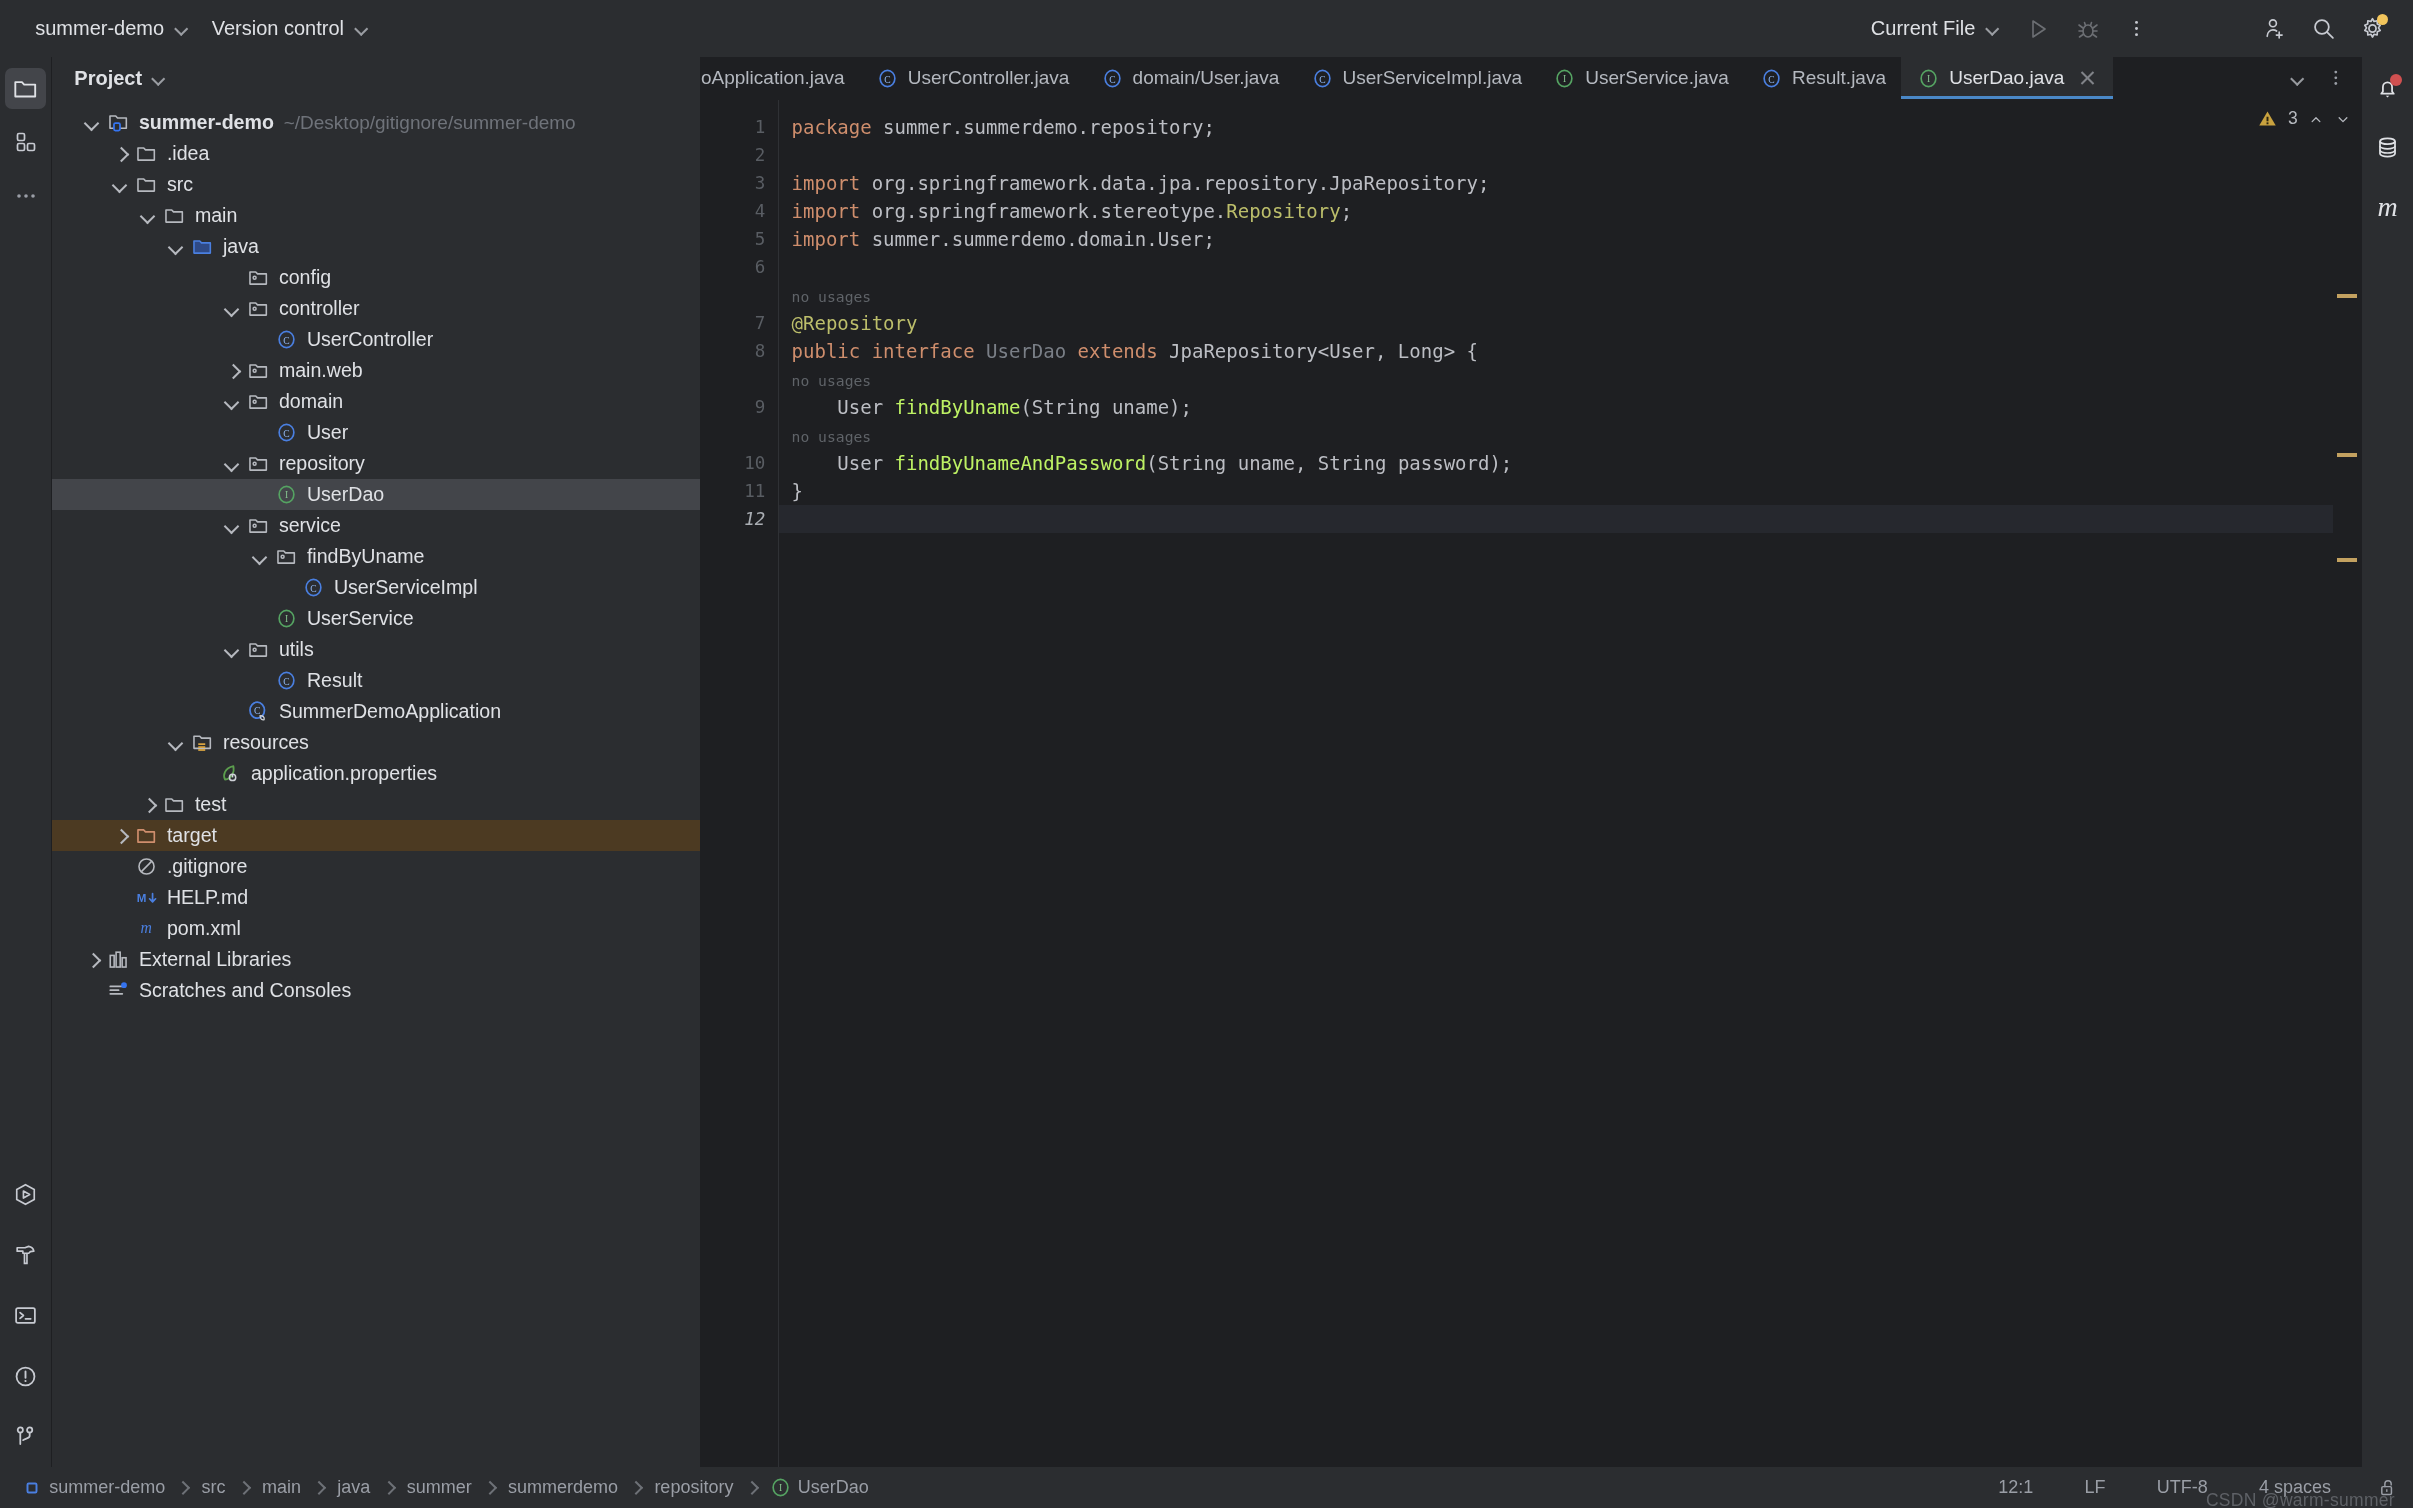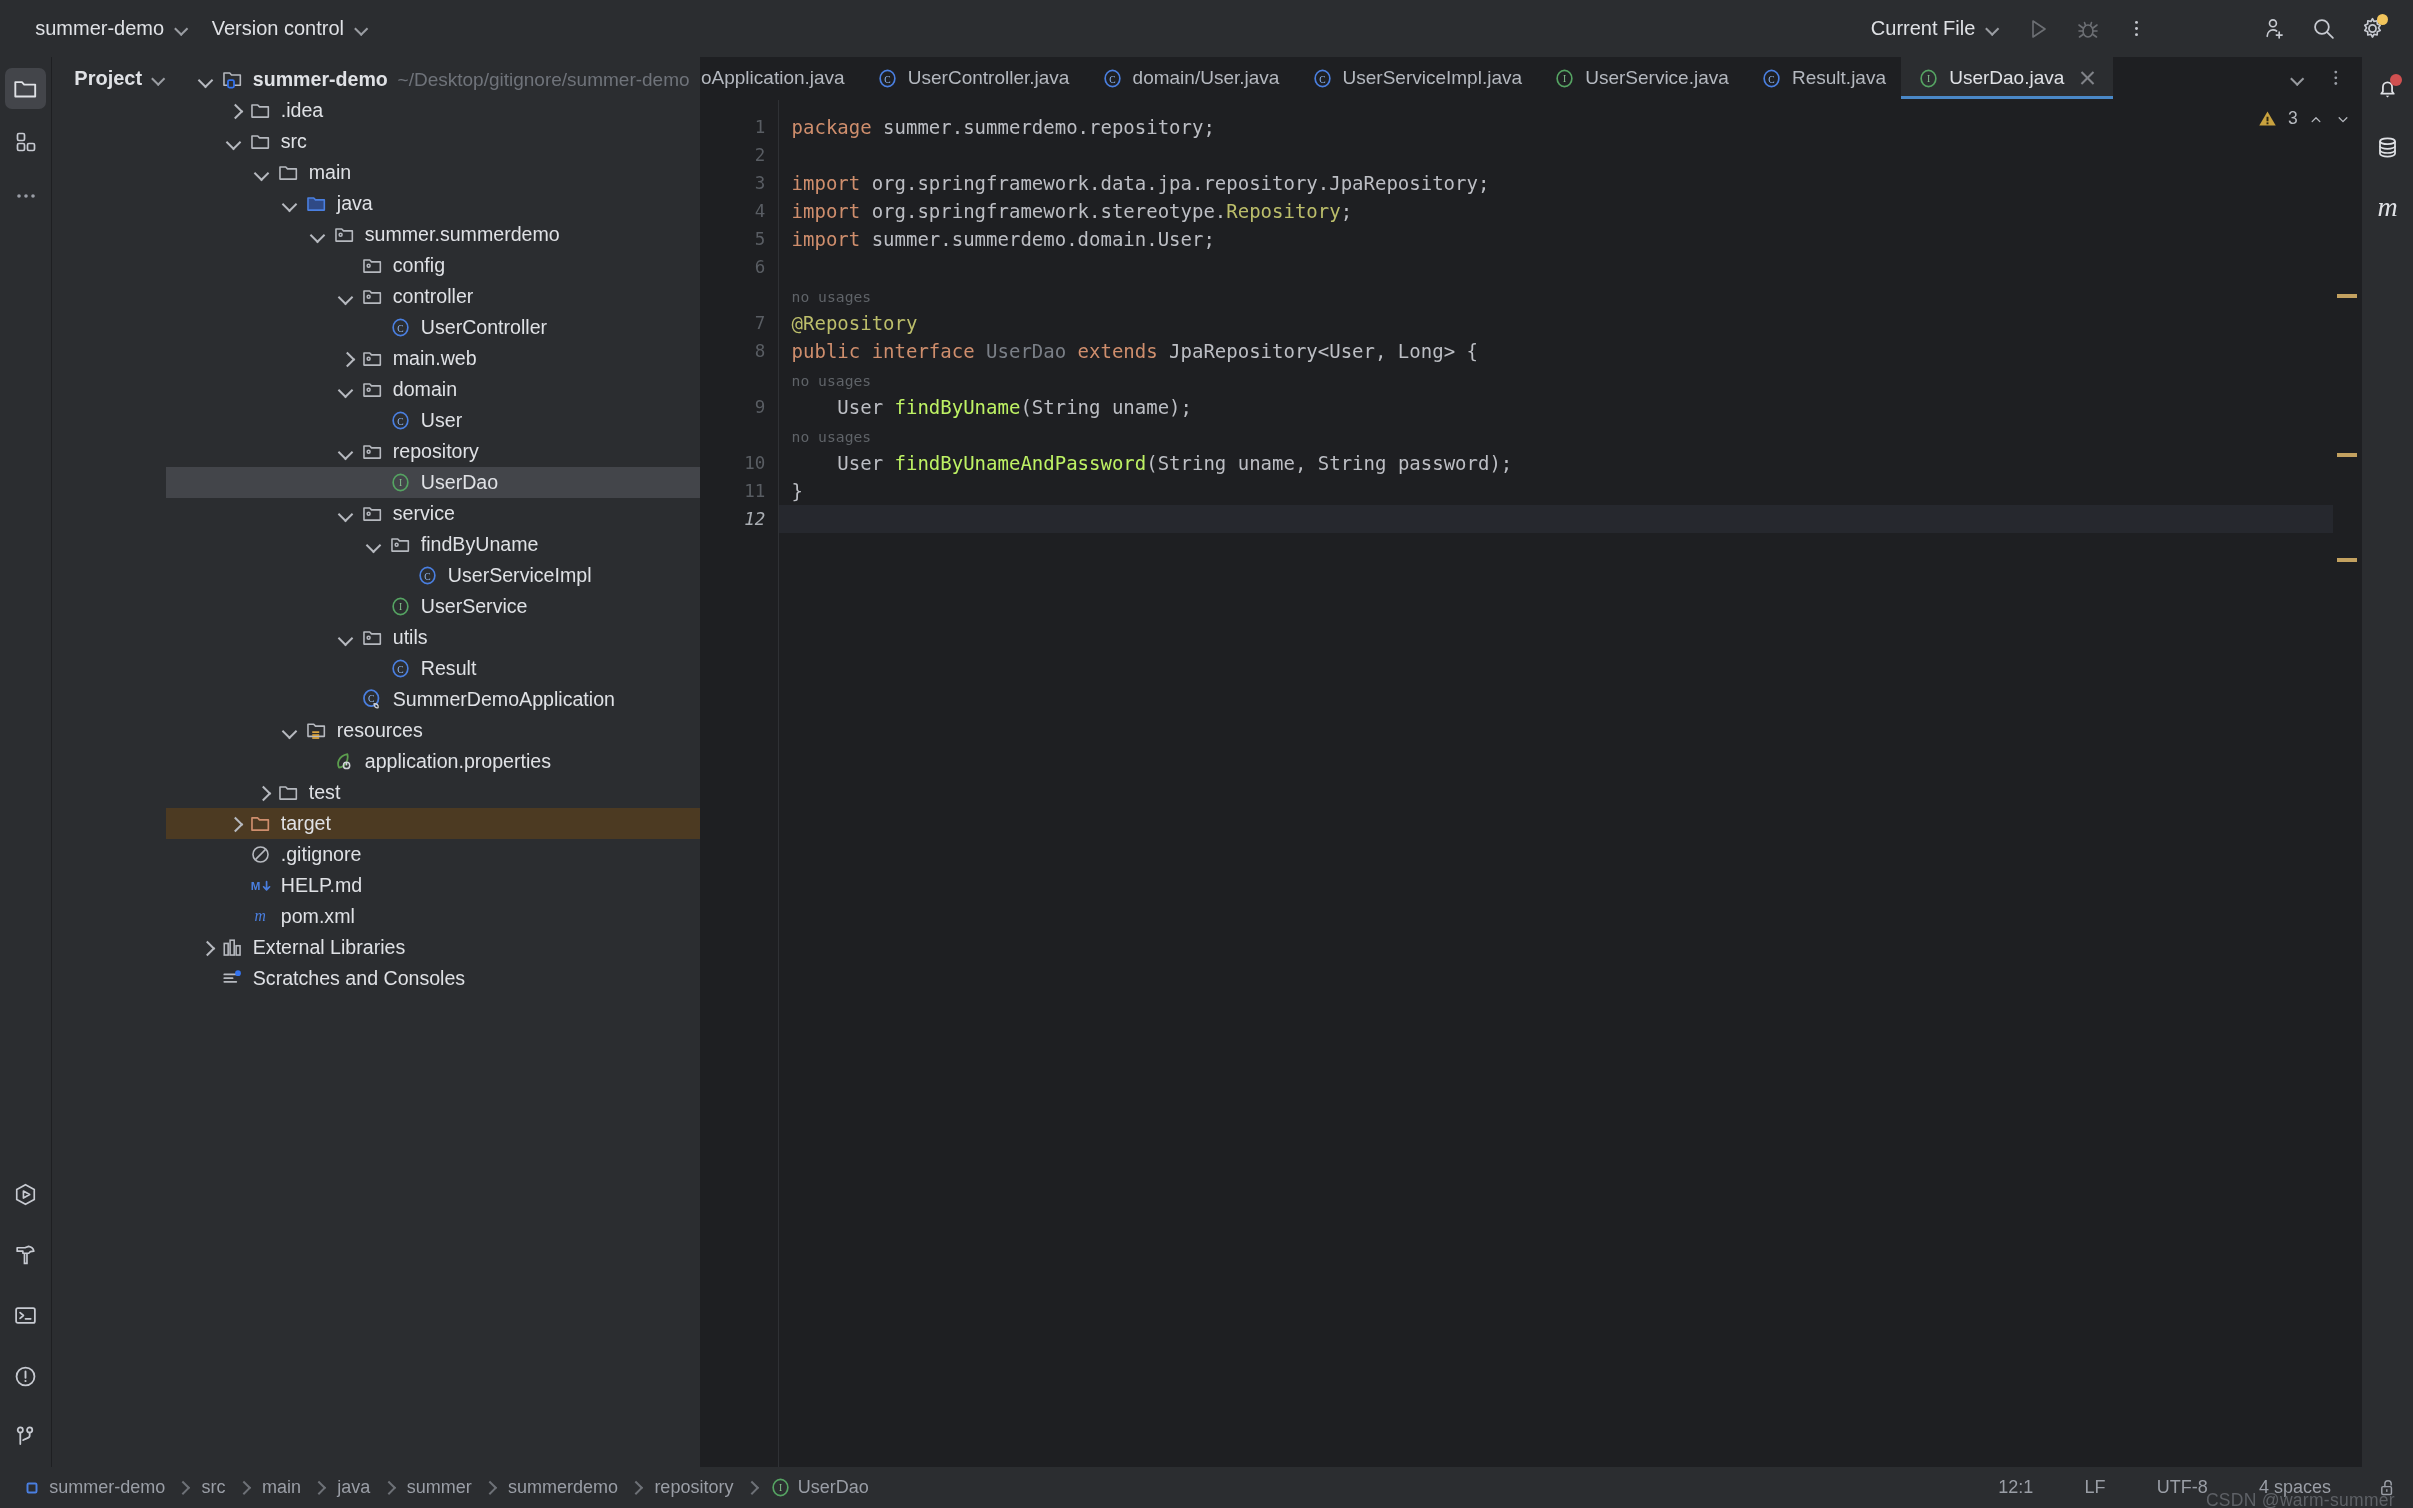--- a/index.html
+++ b/index.html
@@ -66,21 +66,21 @@
   .rail-btn {
     width: 41px; height: 41px; border-radius: 7px;
     display:flex; align-items:center; justify-content:center;
   }
   .rail-btn.active { background: #43454a; }
 
   
   .project-panel {
     width: 649px; flex: 0 0 649px;
     background: #2b2d30;
-    display: flex; flex-direction: row;
+    display: flex; flex-direction: column;
     border-right: 0.7px solid #1e1f22;
     min-height: 0;
   }
   .pp-header {
     height: 43px; flex:0 0 43px;
     display:flex; align-items:center;
     padding-left: 22.3px; gap: 8.4px;
   }
   .pp-title { color:#dfe1e5; font-size: 20px; font-weight: bold; }
   .tree {
@@ -391,31 +391,20 @@
           </div>
           <div class="row">
             <span style="width: 112px; flex: 0 0 auto;"></span>
             <span class="twisty down"></span>
             <span class="ic">
               <svg width="22.3" height="22.3" viewBox="0 0 24 24">
                 <path d="M3.2 6.4 h6.2 l1.9 2.1 h9.5 v11 h-17.6 Z" fill="#2f4a86" stroke="#4a7fe0" stroke-width="1.7" stroke-linejoin="round"></path>
               </svg>
             </span>
             <span class="lbl">java</span>
-          </div>
-          <div class="row">
-            <span style="width: 140px; flex: 0 0 auto;"></span>
-            <span class="twisty down"></span>
-            <span class="ic">
-              <svg width="22.3" height="22.3" viewBox="0 0 24 24">
-                <path d="M3.2 6.4 h6.2 l1.9 2.1 h9.5 v11 h-17.6 Z" fill="none" stroke="#b6b9bf" stroke-width="1.7" stroke-linejoin="round"></path>
-                <circle cx="8.2" cy="12.6" r="1.6" fill="none" stroke="#b6b9bf" stroke-width="1.6"></circle>
-              </svg>
-            </span>
-            <span class="lbl">summer.summerdemo</span>
           </div>
           <div class="row">
             <span style="width: 168px; flex: 0 0 auto;"></span>
             <span class="twisty "></span>
             <span class="ic">
               <svg width="22.3" height="22.3" viewBox="0 0 24 24">
                 <path d="M3.2 6.4 h6.2 l1.9 2.1 h9.5 v11 h-17.6 Z" fill="none" stroke="#b6b9bf" stroke-width="1.7" stroke-linejoin="round"></path>
                 <circle cx="8.2" cy="12.6" r="1.6" fill="none" stroke="#b6b9bf" stroke-width="1.6"></circle>
               </svg>
             </span>

